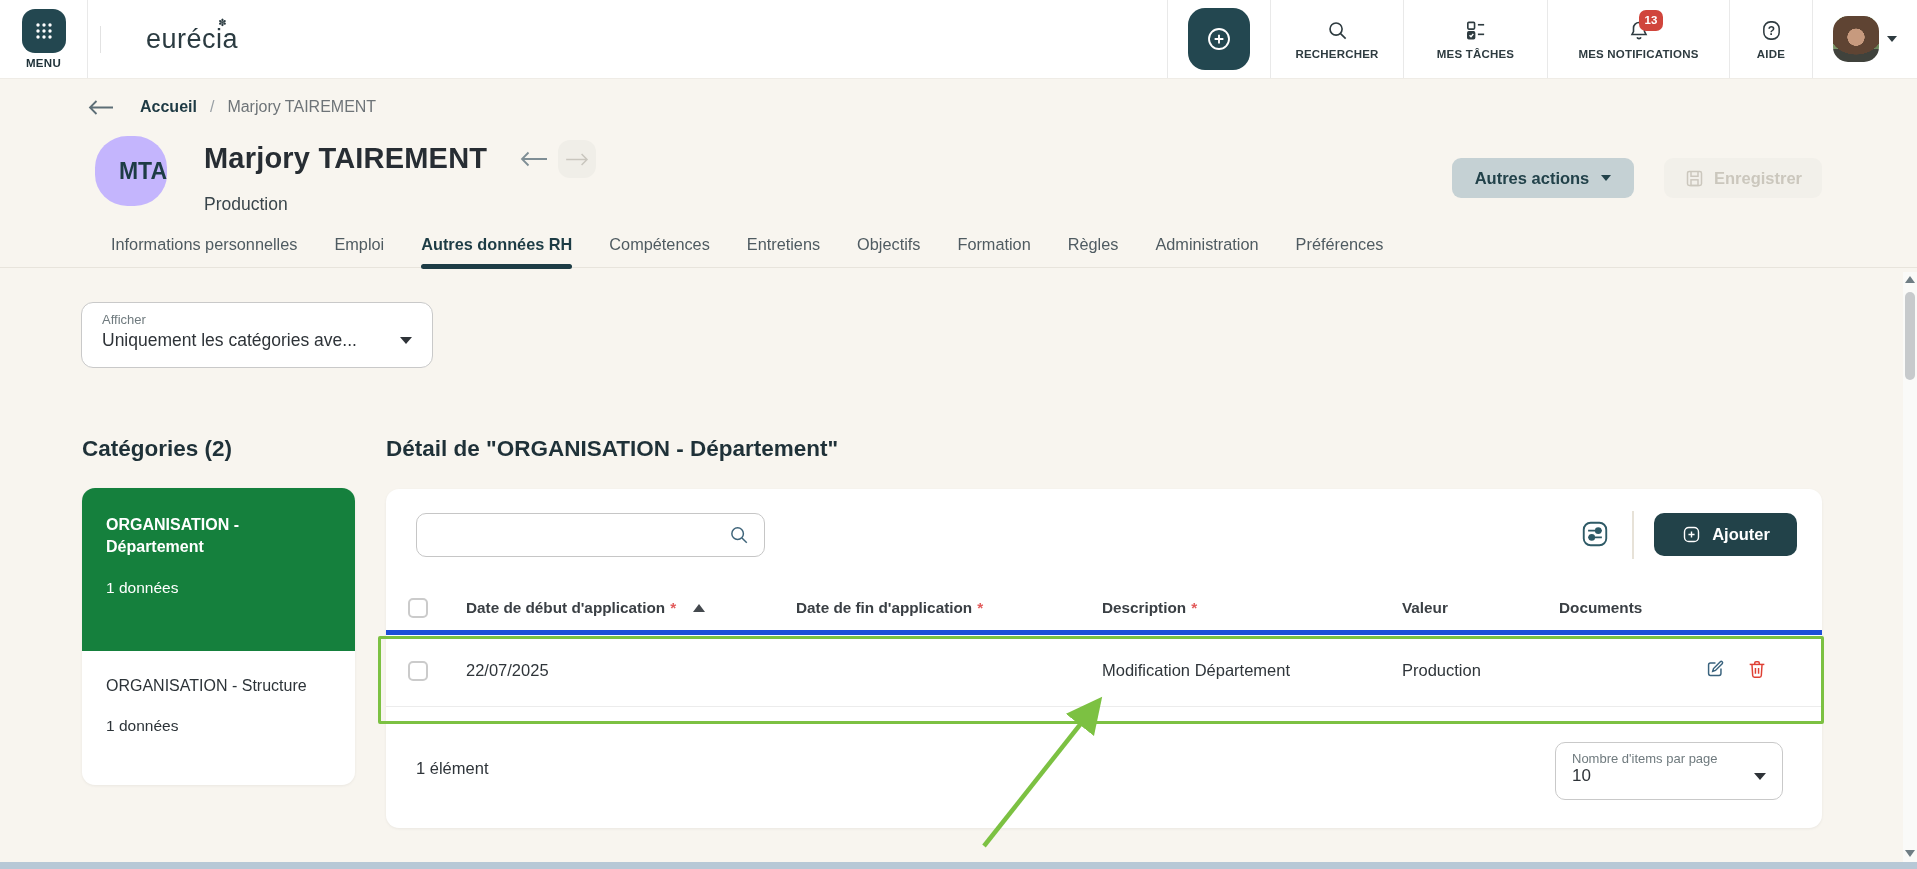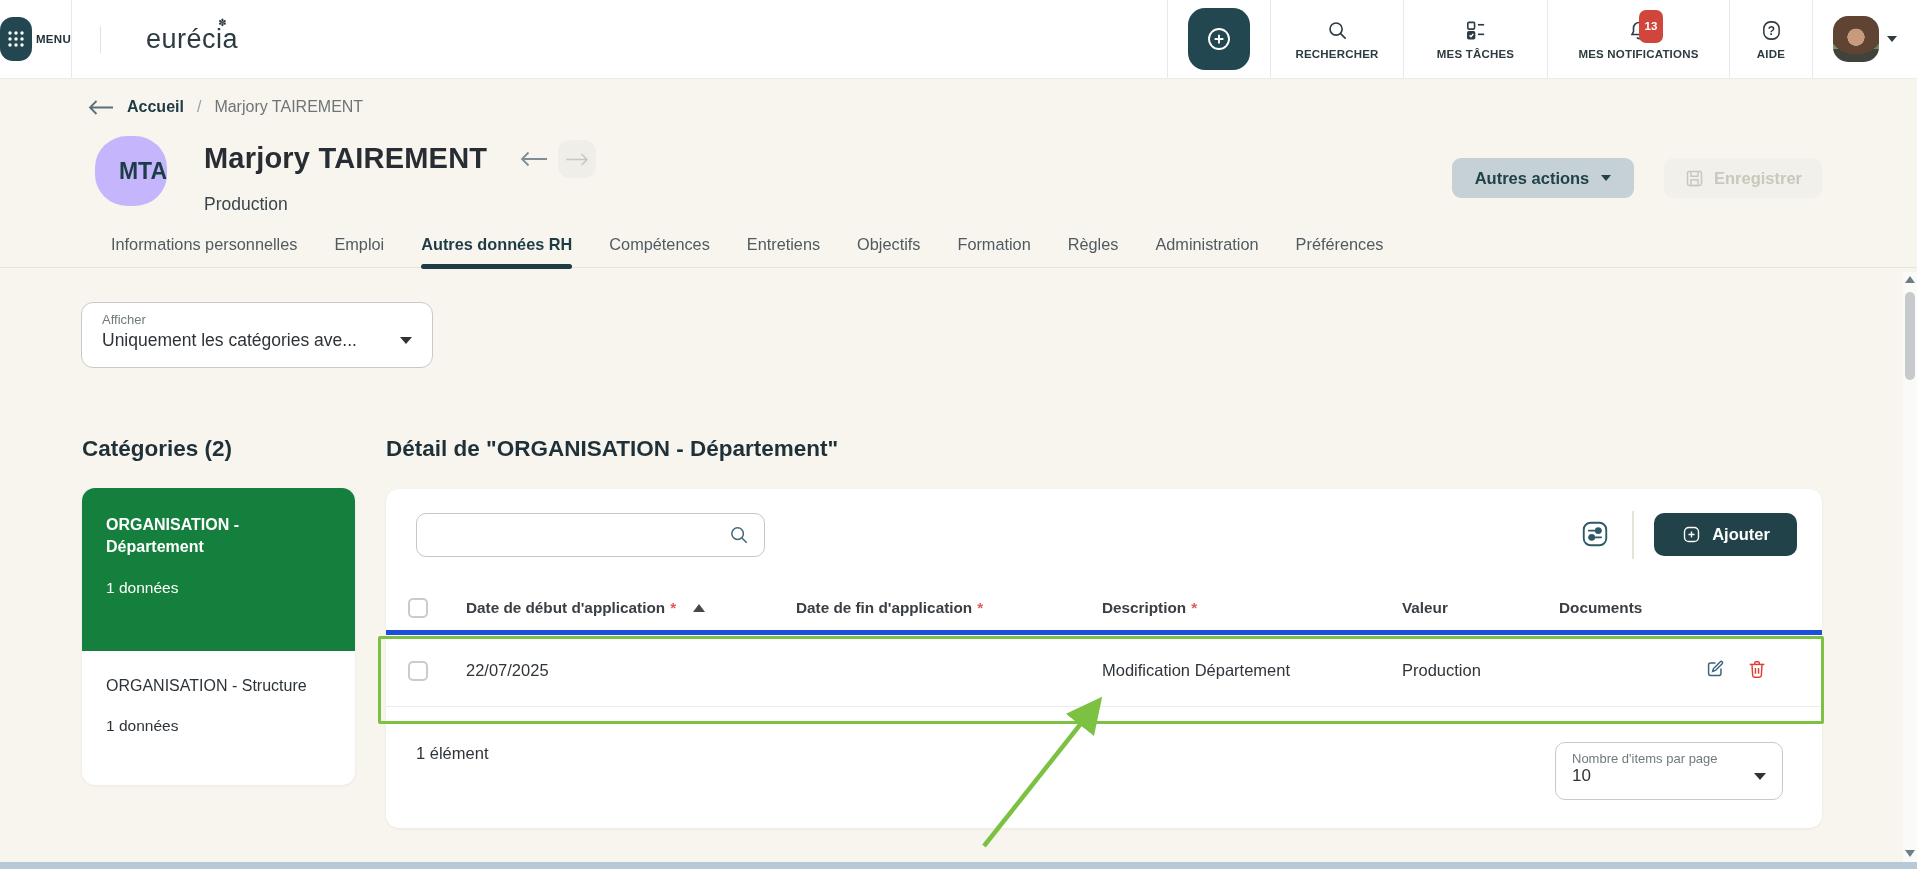--- a/index.html
+++ b/index.html
@@ -2,49 +2,49 @@
 <html><head>
 <meta charset="utf-8">
 <style>
   * { margin:0; padding:0; box-sizing:border-box; }
   html,body { background:#e9e6e0; }
   body { font-family:"Liberation Sans", sans-serif; }
   .page { position:relative; width:1917px; height:869px; background:#f8f5ef; overflow:hidden; }
 
   
   .topbar { position:absolute; left:0; top:0; width:1917px; height:79px; background:#ffffff; display:flex; align-items:stretch; border-bottom:1px solid #efece6; }
-  .menu-section { width:72px; display:flex; flex-direction:row; align-items:center; justify-content:center; gap:4px; border-right:1px solid #e9e9e9; cursor:pointer; }
+  .menu-section { width:88px; display:flex; flex-direction:column; align-items:center; justify-content:center; gap:4px; border-right:1px solid #e9e9e9; cursor:pointer; }
   .menu-btn { width:44px; height:44px; background:#234750; border-radius:13px; display:flex; align-items:center; justify-content:center; }
   .menu-label { font-size:11.5px; font-weight:700; color:#20333a; letter-spacing:.3px; }
   .mini-divider { position:absolute; left:100px; top:26px; width:1px; height:27px; background:#e2e2e2; }
   .logo { position:absolute; left:146px; top:50%; transform:translateY(-50%); font-size:27px; color:#2b3b41; font-weight:500; letter-spacing:.5px; }
   .logo .logo-star { position:absolute; right:11px; top:-7px; font-size:10px; color:#2b3b41; }
 
   .topbar-right { margin-left:auto; display:flex; align-items:stretch; }
   .plus-section { width:103px; display:flex; align-items:center; justify-content:center; border-left:1px solid #e9e9e9; }
   .plus-btn { width:62px; height:62px; background:#234750; border-radius:17px; display:flex; align-items:center; justify-content:center; cursor:pointer; }
   .nav-item { display:flex; flex-direction:column; align-items:center; justify-content:center; gap:6px; border-left:1px solid #e9e9e9; color:#2e3b40; cursor:pointer; }
   .nav-item svg { display:block; }
   .nav-label { font-size:11.5px; font-weight:600; color:#2e3b40; letter-spacing:.2px; }
   .w-rech { width:133px; } .w-tach { width:144px; } .w-notif { width:182px; } .w-aide { width:83px; }
   .bell-wrap { position:relative; }
-  .badge { position:absolute; top:-8px; left:12px; background:#d0453c; color:#fff; font-size:11.5px; font-weight:700; padding:10px 6px; border-radius:7px; line-height:1.1; }
+  .badge { position:absolute; top:-8px; left:12px; background:#d0453c; color:#fff; font-size:11.5px; font-weight:700; padding:4px 6px; border-radius:7px; line-height:1.1; }
   .avatar-section { width:105px; display:flex; align-items:center; justify-content:center; gap:8px; border-left:1px solid #e9e9e9; cursor:pointer; }
   .avatar-img { width:46px; height:46px; border-radius:15px;
     background-image:
       radial-gradient(circle at 50% 46%, #c79a7e 0 25%, rgba(0,0,0,0) 26%),
       radial-gradient(ellipse 56% 44% at 50% 40%, #5f4433 0 99%, rgba(0,0,0,0) 100%),
       linear-gradient(180deg, rgba(0,0,0,0) 0 72%, #40423c 72%),
       linear-gradient(160deg, #9ab07f, #5e7b52);
   }
   .caret { width:0; height:0; border-left:5px solid transparent; border-right:5px solid transparent; border-top:6px solid #2e3b40; }
 
   
   .breadcrumb { position:absolute; left:88px; top:98px; display:flex; align-items:center; gap:13px; font-size:16px; }
-  .crumb-home { color:#1e3a44; font-weight:700; cursor:pointer; }
+  .crumb-home { color:#1e3a44; font-weight:700; cursor:pointer;margin-left:13px; }
   .crumb-sep { color:#9aa0a5; }
   .crumb-current { color:#6e7478; }
 
   
   .profile-avatar { position:absolute; left:95px; top:136px; width:72px; height:70px; background:#c4b5fd; border-radius:45%; display:flex; align-items:center; justify-content:flex-end; font-size:23px; font-weight:700; color:#1d3c45; }
   .profile-name { position:absolute; left:204px; top:142px; font-size:29px; font-weight:700; color:#272d33; letter-spacing:.2px; }
   .hist-back { position:absolute; left:520px; top:150px; color:#7f8e95; cursor:pointer; }
   .hist-fwd { position:absolute; left:558px; top:140px; width:38px; height:38px; border-radius:12px; background:#f0eee8; display:flex; align-items:center; justify-content:center; color:#c9c6be; }
   .profile-subtitle { position:absolute; left:204px; top:194px; font-size:17.5px; color:#39454b; }
   .btn-other { position:absolute; left:1452px; top:158px; width:182px; height:40px; background:#c5d1d4; border:none; border-radius:9px; font-family:inherit; font-size:16.5px; font-weight:600; color:#22424a; display:flex; align-items:center; justify-content:center; gap:12px; cursor:pointer; }
@@ -90,21 +90,21 @@
   .tbl-head { position:absolute; left:0; top:96px; width:1436px; height:50px; border-bottom:5px solid #1d4ed8; font-size:15.3px; font-weight:700; color:#3a3f44; }
   .th-label { display:flex; align-items:center; gap:5px; }
   .asterisk { color:#e25c5c; font-weight:700; }
   .sort-asc { width:0; height:0; border-left:6px solid transparent; border-right:6px solid transparent; border-bottom:8px solid #44494e; margin-left:12px; display:inline-block; }
   .checkbox { width:20px; height:20px; border:2px solid #cbcbcb; border-radius:5px; background:#fff; cursor:pointer; }
   .tbl-data { position:absolute; left:0; top:146px; width:1436px; height:72px; border-bottom:1px solid #ececec; font-size:16.5px; color:#2f353a; }
   .cell-actions { display:flex; justify-content:flex-end; align-items:center; gap:20px; padding-right:54px; }
   .icon-edit { color:#39627d; cursor:pointer; }
   .icon-trash { color:#df4034; cursor:pointer; }
 
-  .tbl-count { position:absolute; left:30px; top:255px; font-size:16.5px; color:#2f353a; }
+  .tbl-count { position:absolute; left:30px; top:270px; font-size:16.5px; color:#2f353a; }
   .perpage-box { position:absolute; left:1169px; top:253px; width:228px; height:58px; background:#fff; border:1px solid #c9c9c9; border-radius:10px; padding:8px 16px 0 16px; cursor:pointer; }
   .perpage-label { font-size:13px; color:#6f7a7e; }
   .perpage-row { display:flex; align-items:center; justify-content:space-between; margin-top:0; }
   .perpage-value { font-size:17px; color:#2e3338; }
   .perpage-box .caret { border-top-color:#2e3338; border-left-width:6px; border-right-width:6px; border-top-width:7px; }
 
   
   .green-box { position:absolute; left:378px; top:636px; width:1446px; height:88px; border:3px solid #7cc142; border-radius:2px; pointer-events:none; z-index:5; }
   .green-arrow { position:absolute; left:960px; top:688px; width:170px; height:175px; pointer-events:none; z-index:6; }
 

